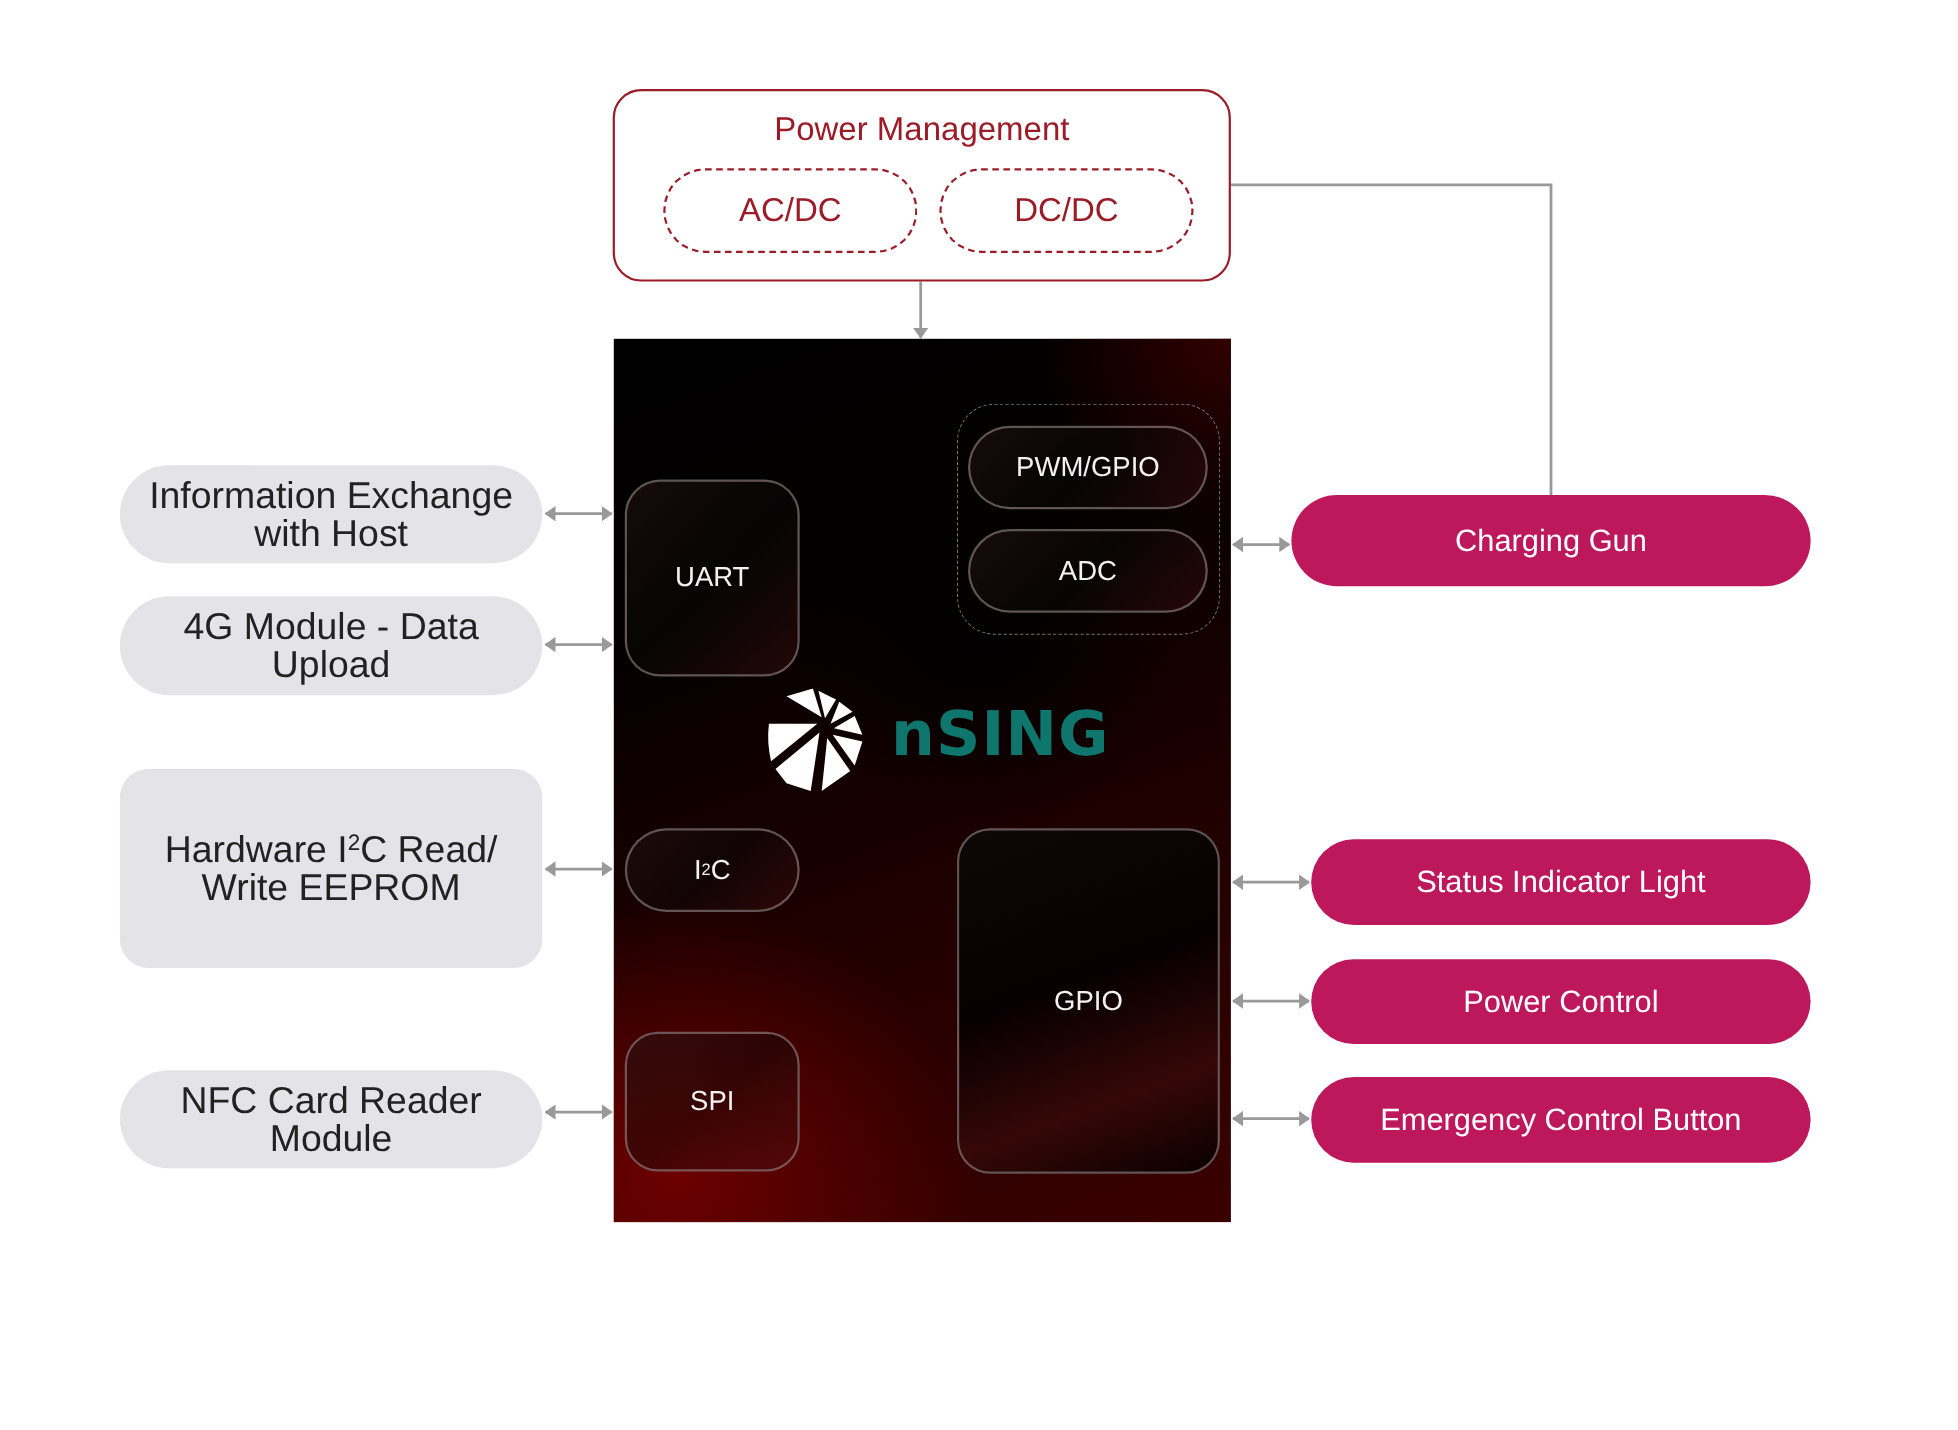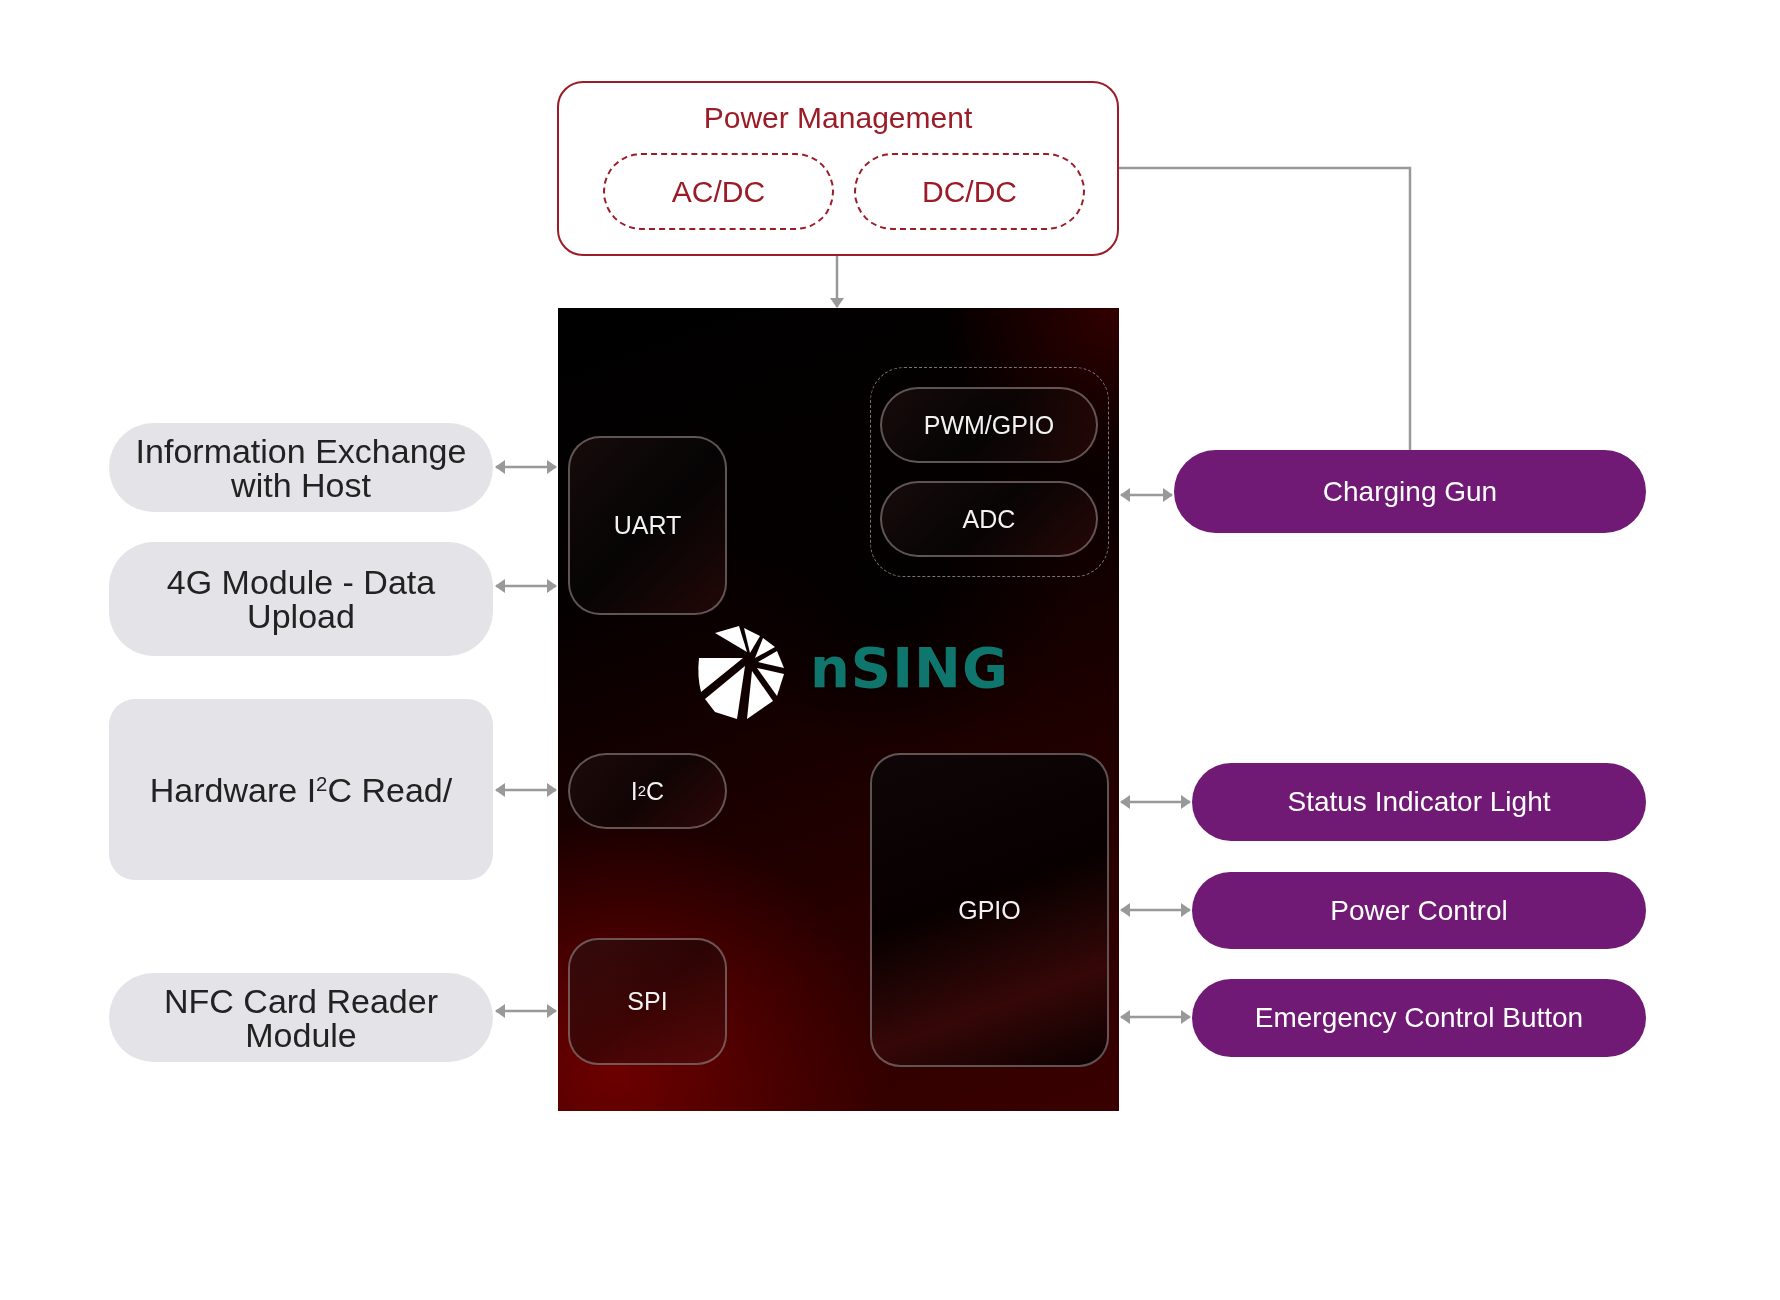--- a/index.html
+++ b/index.html
@@ -41,26 +41,26 @@
   #adc  { left:880px; top:481px; width:218px; height:76px; border-radius:38px; }
 
   
   #logo-icon { left:697px; top:626px; width:88px; height:94px; }
   #logo-text { left:810px; top:636px; height:64px; color:#0f766e; font-size:56px; font-weight:bold;
                letter-spacing:1px; line-height:64px; font-family:"DejaVu Sans", sans-serif; }
 
   
   .lp { background:#e4e4e8; color:#222; font-size:34px; line-height:34px; }
   #lp0 { left:109px; top:423px; width:384px; height:89px; border-radius:45px; }
-  #lp1 { left:109px; top:542px; width:384px; height:114px; border-radius:45px; }
+  #lp1 { left:109px; top:542px; width:384px; height:90px; border-radius:45px; }
   #lp2 { left:109px; top:699px; width:384px; height:181px; border-radius:26px; }
   #lp3 { left:109px; top:973px; width:384px; height:89px; border-radius:45px; }
 
   
-  .rp { background:#701a75; color:#ffffff; font-size:28px; }
+  .rp { background:#be185d; color:#ffffff; font-size:28px; }
   #rp0 { left:1174px; top:450px; width:472px; height:83px; border-radius:42px; }
   #rp1 { left:1192px; top:763px; width:454px; height:78px; border-radius:39px; }
   #rp2 { left:1192px; top:872px; width:454px; height:77px; border-radius:39px; }
   #rp3 { left:1192px; top:979px; width:454px; height:78px; border-radius:39px; }
 
   #connectors { left:0; top:0; width:1780px; height:1300px; pointer-events:none; }
   sup { font-size:0.6em; vertical-align:0.55em; line-height:0; }
 </style>
 </head>
 <body>
@@ -130,20 +130,21 @@
 </div>
 <div id="lp1" class="abs flexc lp">
   <div>
     <div>4G Module - Data</div>
     <div>Upload</div>
   </div>
 </div>
 <div id="lp2" class="abs flexc lp">
   <div>
     <div><span>Hardware I</span><sup>2</sup><span>C Read/</span></div>
+    <div>Write EEPROM</div>
   </div>
 </div>
 <div id="lp3" class="abs flexc lp">
   <div>NFC Card Reader Module</div>
 </div>
 
 <div id="rp0" class="abs flexc rp">Charging Gun</div>
 <div id="rp1" class="abs flexc rp">Status Indicator Light</div>
 <div id="rp2" class="abs flexc rp">Power Control</div>
 <div id="rp3" class="abs flexc rp">Emergency Control Button</div>

